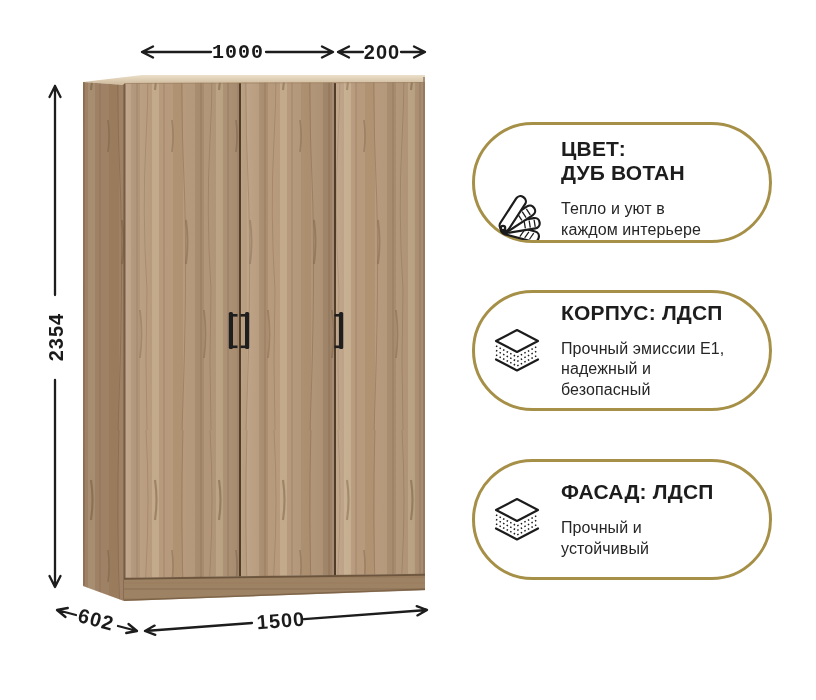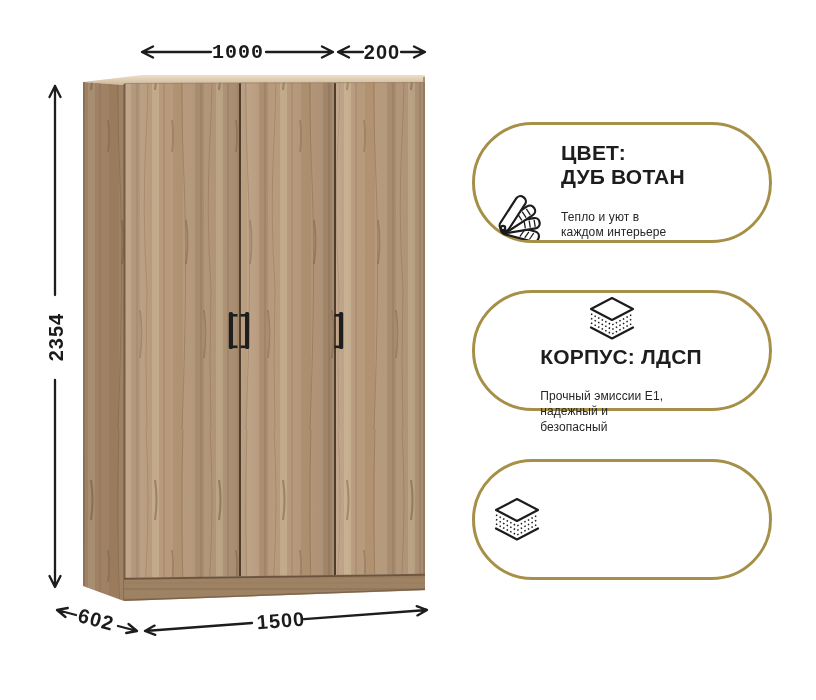--- a/index.html
+++ b/index.html
@@ -16,31 +16,31 @@
   .dim-500 {left:382px;top:52px;transform:translate(-50%,-50%);}
   .dim-2354{left:56px;top:337px;transform:translate(-50%,-50%) rotate(-90deg);}
   .dim-602 {left:96px;top:620px;transform:translate(-50%,-50%) rotate(15deg);}
   .dim-1500{left:281px;top:621px;transform:translate(-50%,-50%) rotate(-4.3deg);}
   .badge{
     position:absolute;left:472px;width:300px;height:121px;background:#ffffff;
     border:3px solid #a69048;border-radius:62px;box-sizing:border-box;
     display:flex;align-items:center;padding:0 18px 0 16px;
   }
   .badge-1{top:122px;align-items:flex-end;}
-  .badge-2{top:290px;flex-direction:column;}
+  .badge-2{top:290px;}
   .badge-3{top:459px;}
   .badge-icon{flex:0 0 52px;margin-right:18px;display:flex;align-items:center;justify-content:center;}
   .badge-text{display:flex;flex-direction:column;}
   .badge-title{
     font-size:21px;font-weight:700;line-height:1.15;color:#1d1d1d;
     white-space:pre-line;letter-spacing:0.2px;
   }
   .badge-sub{
-    font-size:12px;font-weight:400;line-height:1.27;color:#262626;
-    white-space:pre-line;margin-top:20px;letter-spacing:0.1px;
+    font-size:16px;font-weight:400;line-height:1.27;color:#262626;
+    white-space:pre-line;margin-top:14px;letter-spacing:0.1px;
   }
 </style>
 </head>
 <body>
 
 <div class="canvas">
 
   <svg class="scene" width="816" height="700" viewBox="0 0 816 700">
     <defs>
       <linearGradient id="topG" x1="0" y1="0" x2="0" y2="1">
@@ -179,15 +179,20 @@
   <div class="badge badge-3">
     <span class="badge-icon">
       <svg width="52" height="52" viewBox="0 0 52 52" fill="none" stroke="#1c1c1c">
         <path d="M5,21 l21,11 l21,-11" stroke-width="1.5" stroke-dasharray="1.5 2.5"></path>
         <path d="M5,25.5 l21,11 l21,-11" stroke-width="1.5" stroke-dasharray="1.5 2.5"></path>
         <path d="M5,30 l21,11 l21,-11" stroke-width="1.5" stroke-dasharray="1.5 2.5"></path>
         <path d="M5,34.5 L26,45.5 L47,34.5" stroke-width="2.2" stroke-linejoin="round" stroke-linecap="round"></path>
         <path d="M26,5 L47,16 L26,27 L5,16 Z" fill="#ffffff" stroke-width="2.2" stroke-linejoin="round"></path>
       </svg>
     </span>
+    <div class="badge-text">
+      <div class="badge-title">ФАСАД: ЛДСП</div>
+      <div class="badge-sub">Прочный и
+устойчивый</div>
+    </div>
   </div>
 
 </div>
 
 </body></html>

